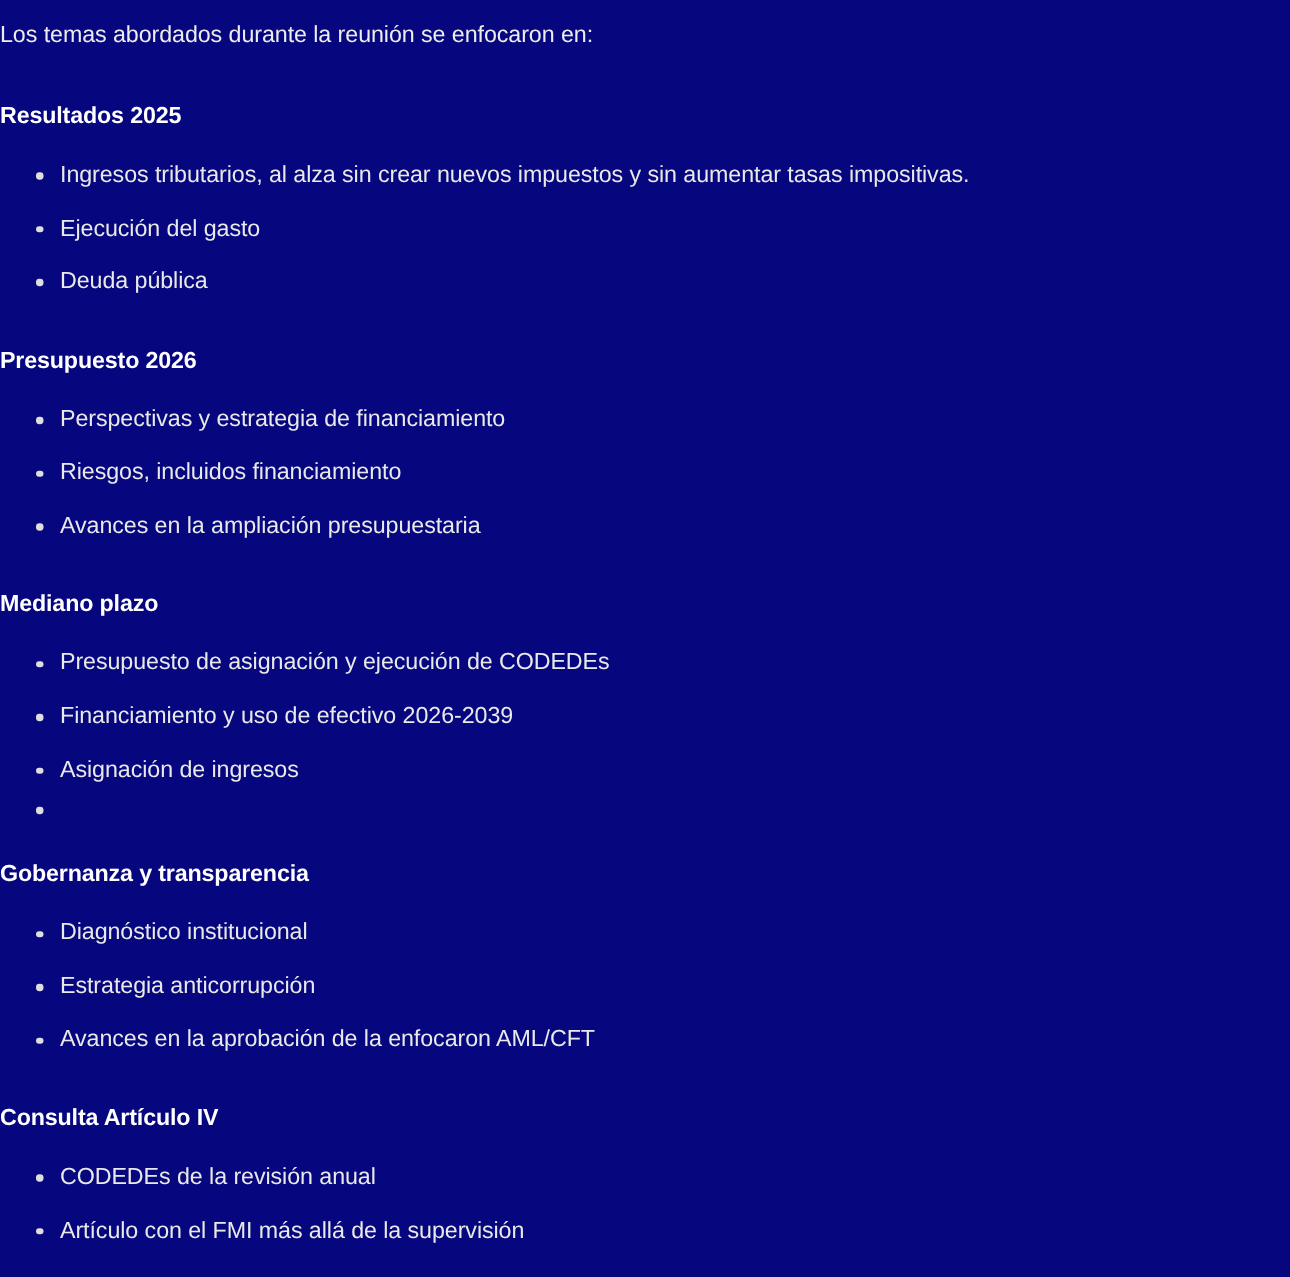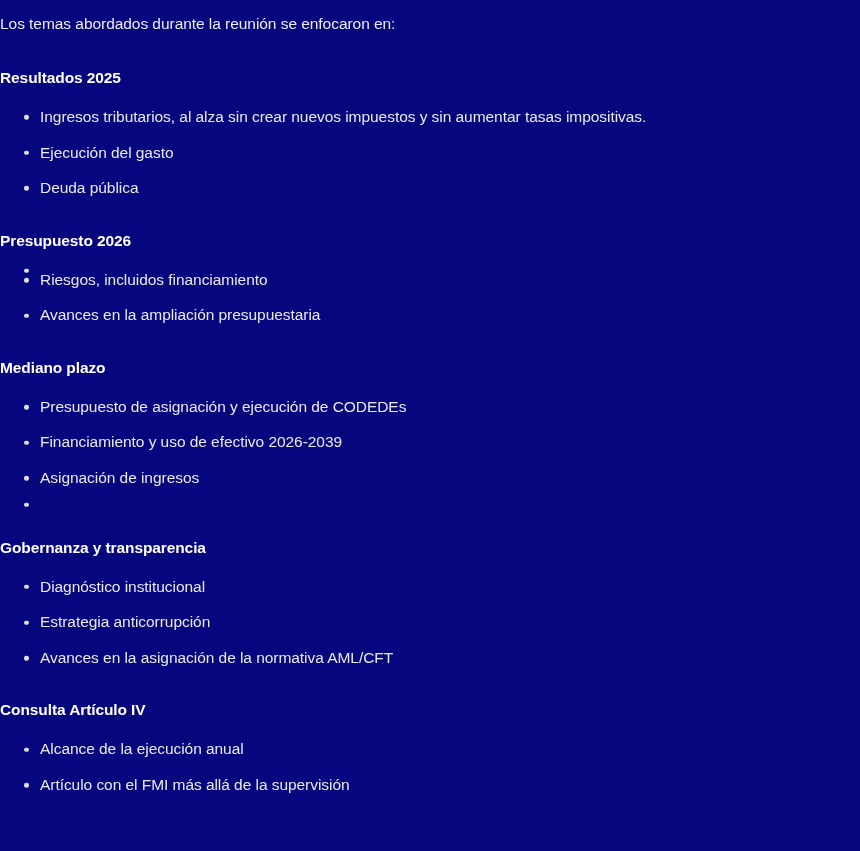--- a/index.html
+++ b/index.html
@@ -106,20 +106,21 @@
           <span>Deuda pública</span>
         </li>
       </ul>
     </div>
 
     <div class="section">
       <h3 class="section-heading">Presupuesto 2026</h3>
       <ul class="bullet-list">
         <li class="first-item">
           <span class="bullet-dot"></span>
+          <span>Perspectivas y estrategia de financiamiento</span>
         </li>
         <li>
           <span class="bullet-dot"></span>
           <span>Riesgos, incluidos financiamiento</span>
         </li>
         <li>
           <span class="bullet-dot"></span>
           <span>Avances en la ampliación presupuestaria</span>
         </li>
       </ul>
@@ -152,31 +153,31 @@
         <li class="first-item">
           <span class="bullet-dot"></span>
           <span>Diagnóstico institucional</span>
         </li>
         <li>
           <span class="bullet-dot"></span>
           <span>Estrategia anticorrupción</span>
         </li>
         <li>
           <span class="bullet-dot"></span>
-          <span>Avances en la asignación de la normativa AML/CFT</span>
+          <span>Avances en la aprobación de la enfocaron AML/CFT</span>
         </li>
       </ul>
     </div>
 
     <div class="section">
       <h3 class="section-heading">Consulta Artículo IV</h3>
       <ul class="bullet-list">
         <li class="first-item">
           <span class="bullet-dot"></span>
-          <span>Alcance de la ejecución anual</span>
+          <span>CODEDEs de la revisión anual</span>
         </li>
         <li>
           <span class="bullet-dot"></span>
           <span>Artículo con el FMI más allá de la supervisión</span>
         </li>
       </ul>
     </div>
 
   </div>
 </div>

